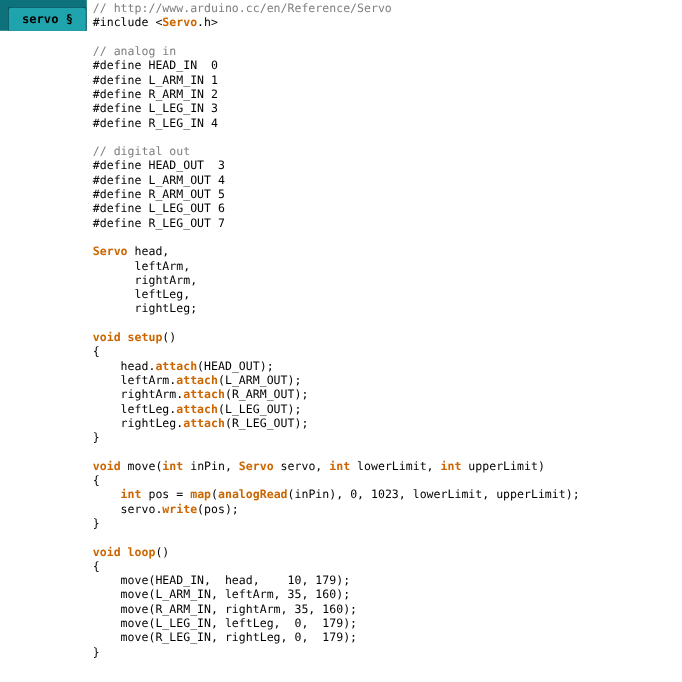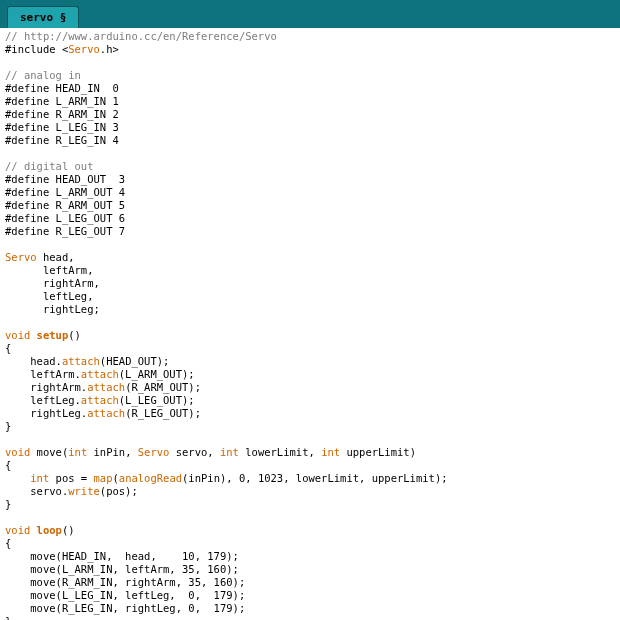--- a/index.html
+++ b/index.html
@@ -7,21 +7,21 @@
     padding: 0;
     width: 620px;
     height: 620px;
     overflow: hidden;
     background: var(--code_bg, #ffffff);
   }
   .window {
     width: 620px;
     height: 620px;
     display: flex;
-    flex-direction: column;
+    flex-direction: row;
     font-family: "DejaVu Sans Mono", monospace;
   }
   .tabbar {
     height: 28px;
     flex: 0 0 28px;
     background: var(--header_bg, #0d727b);
     display: flex;
     align-items: flex-end;
     padding-left: 7px;
     box-sizing: border-box;
@@ -56,21 +56,21 @@
     font-size: 10.5px;
     line-height: 13px;
     color: var(--plain, #000000);
   }
   .line {
     height: 13px;
     white-space: pre;
   }
   .tok-plain   { color: var(--plain, #000000); }
   .tok-comment { color: var(--comment, #7e7e7e); }
-  .tok-keyword { color: var(--keyword, #cc6600); }
+  .tok-keyword { color: var(--keyword, #cc6600); font-weight: bold; }
   .tok-kwbold  { color: var(--keyword, #cc6600); font-weight: bold; text-align: right; }
 </style>
 </head>
 <body>
 
 <div class="window">
   <div class="tabbar">
     <div class="tab">
       <span class="tab-label">servo §</span>
     </div>

